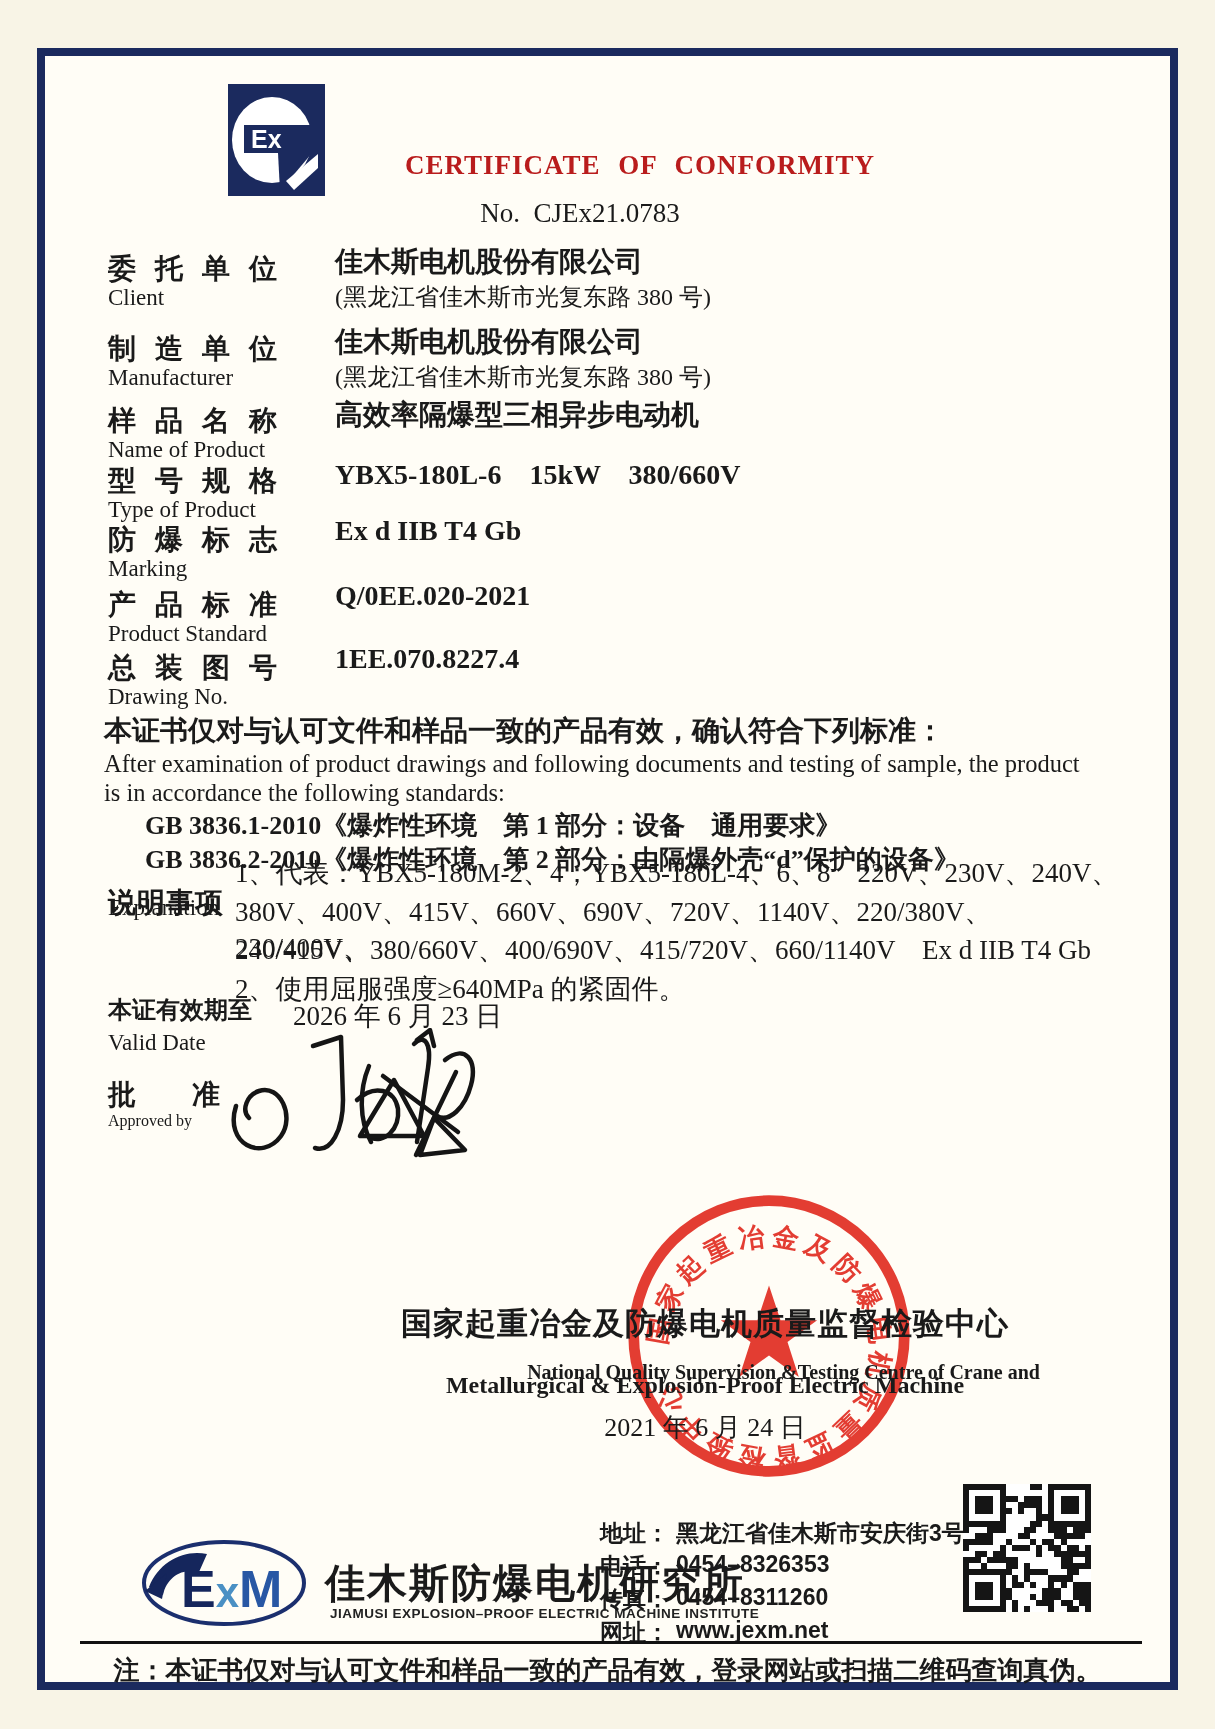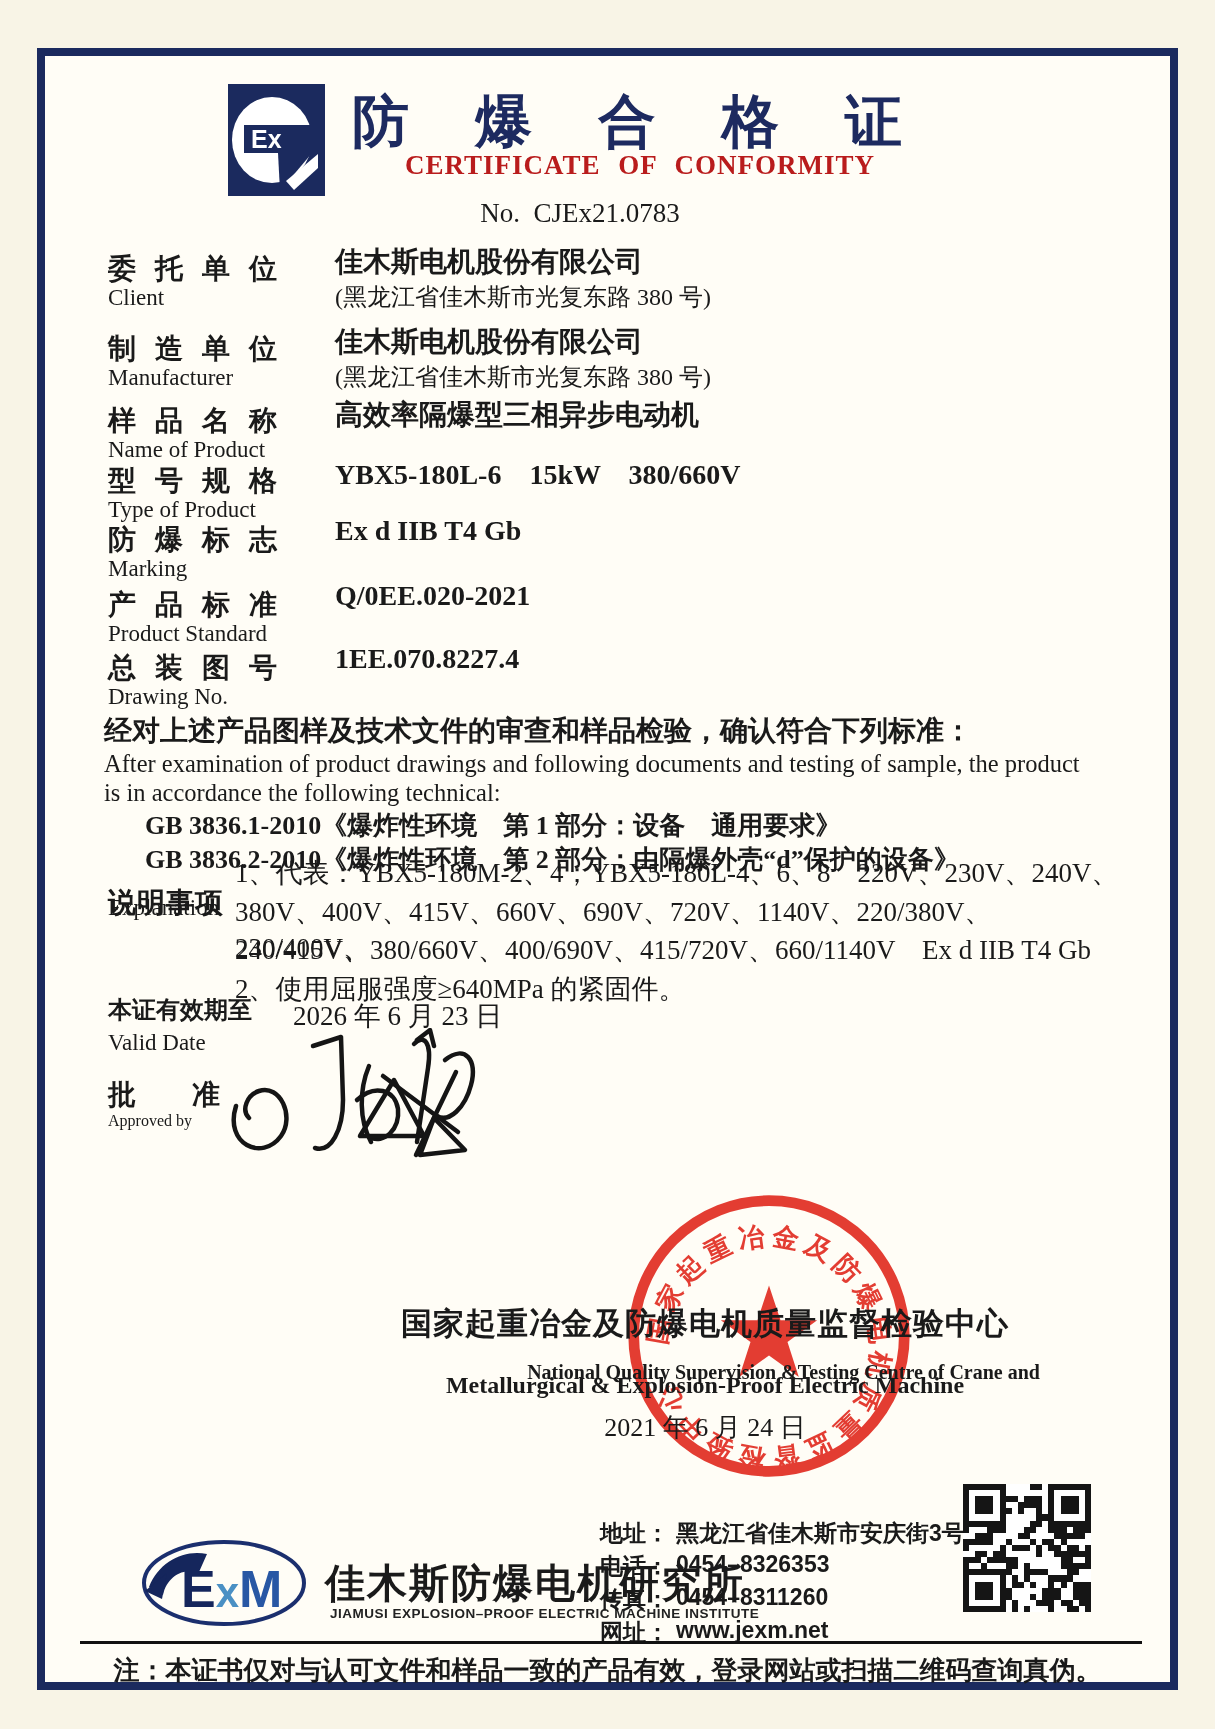--- a/index.html
+++ b/index.html
@@ -79,21 +79,20 @@
 
   <svg class="abs" style="left:228px; top:84px;" width="97" height="112" viewBox="0 0 97 112">
     <rect x="0" y="0" width="97" height="112" fill="#1b2a5e"></rect>
     <ellipse cx="44" cy="56" rx="40" ry="43" fill="#ffffff"></ellipse>
     <rect x="16" y="41" width="81" height="28" fill="#1b2a5e"></rect>
     <path d="M50,69 L84,69 L52,107 Z" fill="#1b2a5e"></path>
     <path d="M58,97 L90,70 L90,84 L66,106 Z" fill="#ffffff"></path>
     <text x="23" y="64" font-size="25" font-weight="bold" fill="#ffffff" font-family="Liberation Sans, DejaVu Sans, sans-serif">Ex</text>
   </svg>
 
-  <div class="abs title-cn">防 爆 合 格 证</div>
   <div class="abs title-en">CERTIFICATE OF CONFORMITY</div>
   <div class="abs cert-no pre">No.  CJEx21.0783</div>
 
   <div class="abs flabel-cn" style="top:250px">委 托 单 位</div>
   <div class="abs flabel-en" style="top:285px">Client</div>
   <div class="abs fval" style="top:243px">佳木斯电机股份有限公司</div>
   <div class="abs fval2" style="top:281px">(黑龙江省佳木斯市光复东路 380 号)</div>
 
   <div class="abs flabel-cn" style="top:330px">制 造 单 位</div>
   <div class="abs flabel-en" style="top:365px">Manufacturer</div>
@@ -113,23 +112,23 @@
   <div class="abs fval" style="top:515px">Ex d IIB T4 Gb</div>
 
   <div class="abs flabel-cn" style="top:586px">产 品 标 准</div>
   <div class="abs flabel-en" style="top:621px">Product Standard</div>
   <div class="abs fval" style="top:580px">Q/0EE.020-2021</div>
 
   <div class="abs flabel-cn" style="top:649px">总 装 图 号</div>
   <div class="abs flabel-en" style="top:684px">Drawing No.</div>
   <div class="abs fval" style="top:643px">1EE.070.8227.4</div>
 
-  <div class="abs stmt-cn">经对上述产品图样及技术文件的审查和样品检验，确认符合下列标准：</div>
+  <div class="abs stmt-cn">本证书仅对与认可文件和样品一致的产品有效，确认符合下列标准：</div>
   <div class="abs stmt-en" style="top:750px">After examination of product drawings and following documents and testing of sample, the product</div>
-  <div class="abs stmt-en" style="top:779px">is in accordance the following technical:</div>
+  <div class="abs stmt-en" style="top:779px">is in accordance the following standards:</div>
   <div class="abs std-line" style="top:808px">GB 3836.1-2010《爆炸性环境　第 1 部分：设备　通用要求》</div>
   <div class="abs std-line" style="top:842px">GB 3836.2-2010《爆炸性环境　第 2 部分：由隔爆外壳“d”保护的设备》</div>
 
   <div class="abs flabel-cn" style="top:860px; letter-spacing:1px;margin-top:24px;">说明事项</div>
   <div class="abs flabel-en" style="top:895px">Explanation</div>
   <div class="abs exp-lines">
     <div>1、代表：YBX5-180M-2、4；YBX5-180L-4、6、8　220V、230V、240V、</div>
     <div>380V、400V、415V、660V、690V、720V、1140V、220/380V、230/400V、</div>
     <div>240/415V、380/660V、400/690V、415/720V、660/1140V　Ex d IIB T4 Gb</div>
     <div>2、使用屈服强度≥640MPa 的紧固件。</div>

